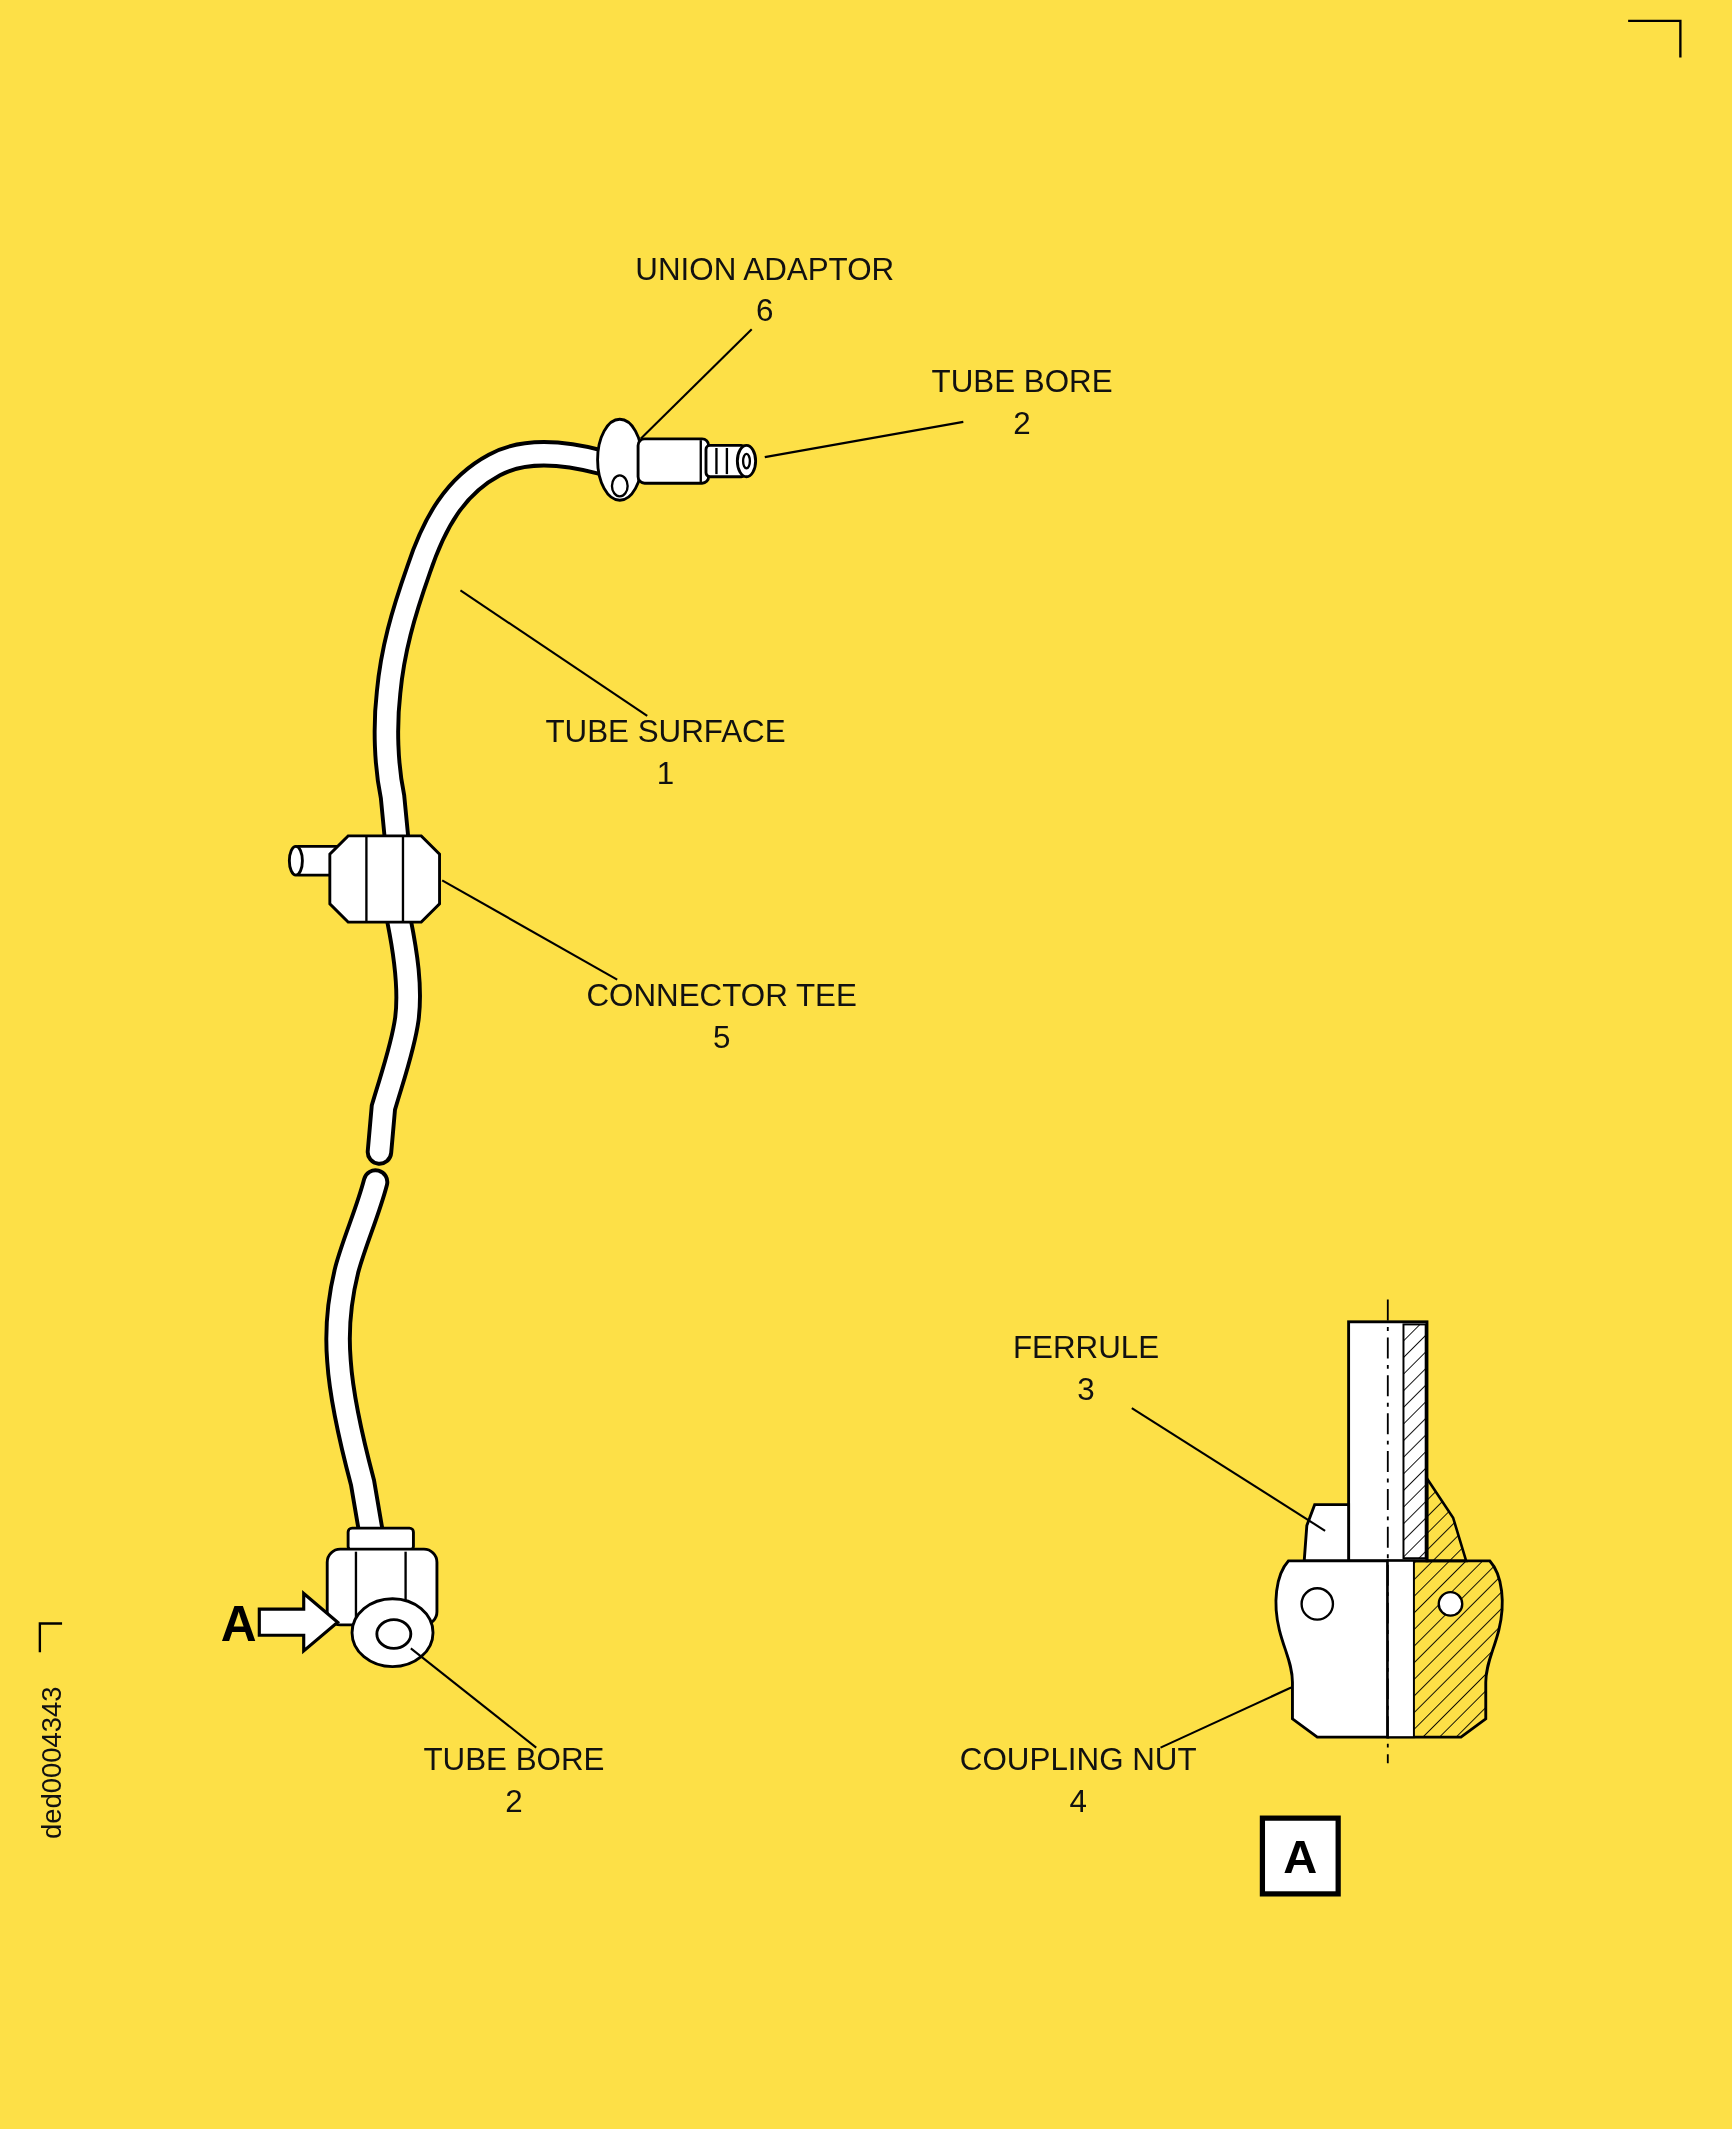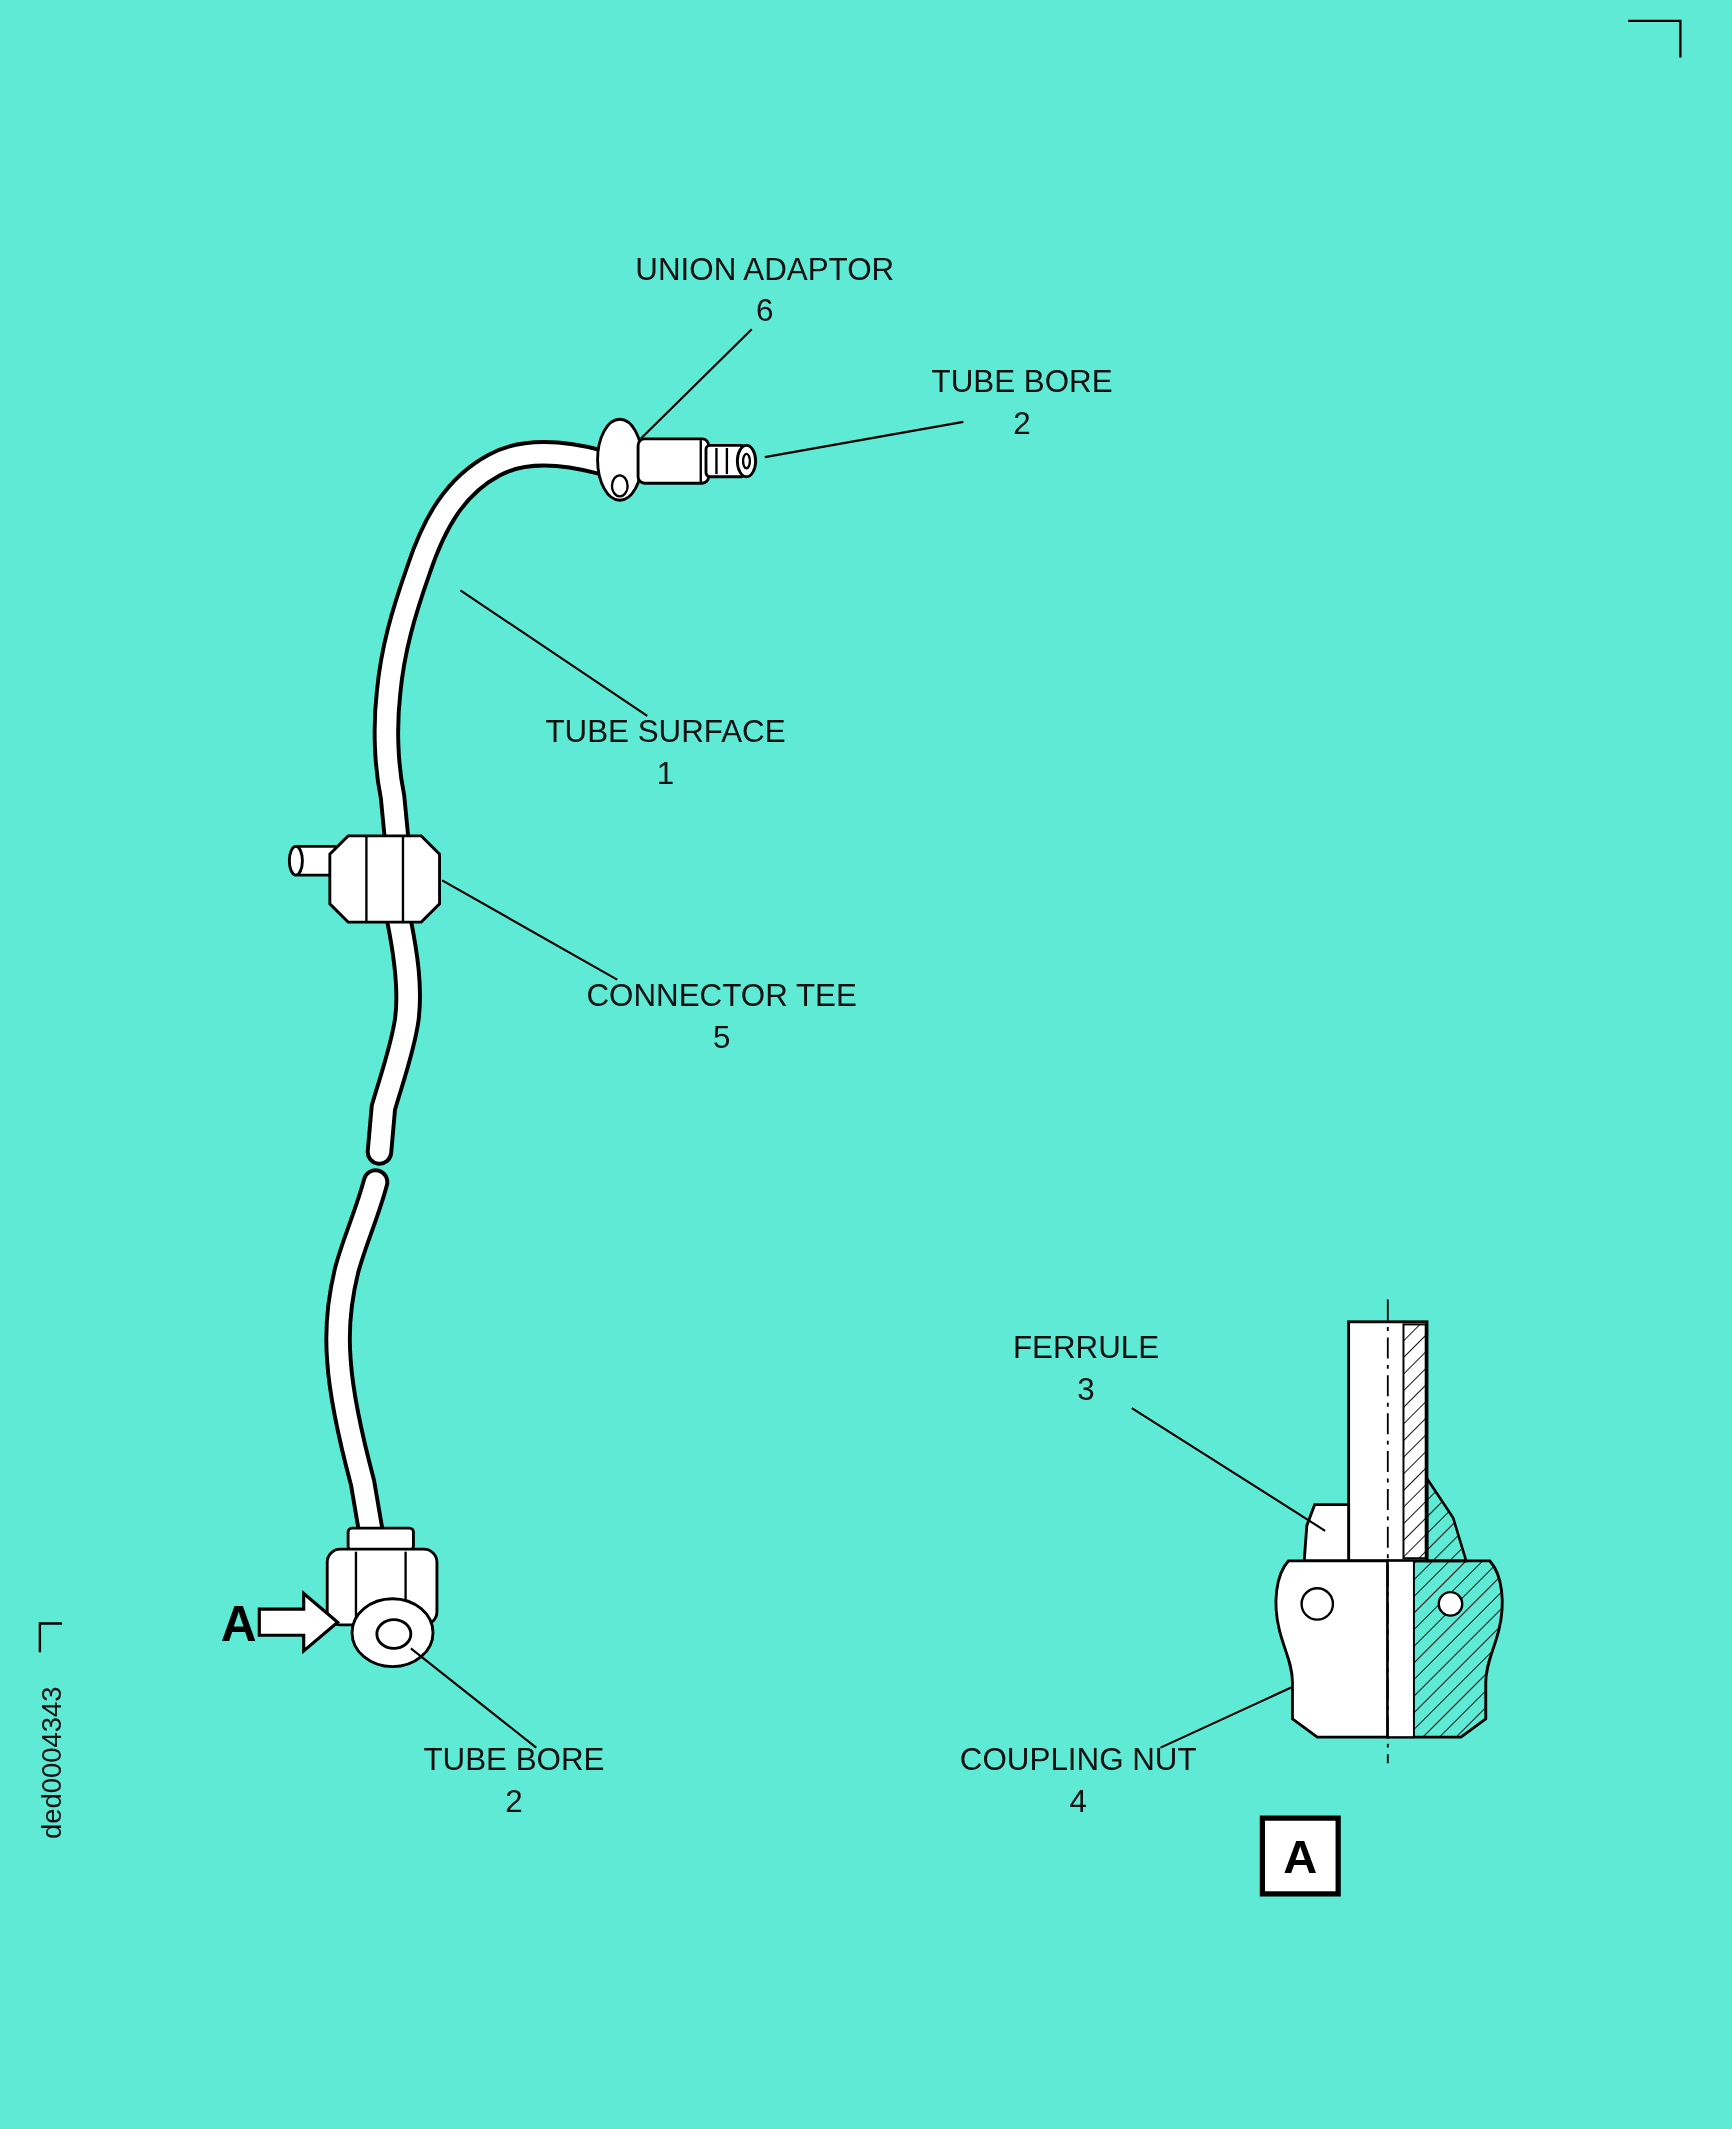--- a/index.html
+++ b/index.html
@@ -4,21 +4,21 @@
 <style>
   html, body {
     margin: 0;
     padding: 0;
     background: #ffffff;
   }
   .page {
     position: relative;
     width: 1732px;
     height: 2129px;
-    background: #5eead4;
+    background: #fde047;
     font-family: "Liberation Sans", sans-serif;
   }
   svg { display: block; }
   .callout {
     font-family: "Liberation Sans", sans-serif;
     font-size: 24px;
     fill: #111111;
   }
   .callout-num {
     font-family: "Liberation Sans", sans-serif;

